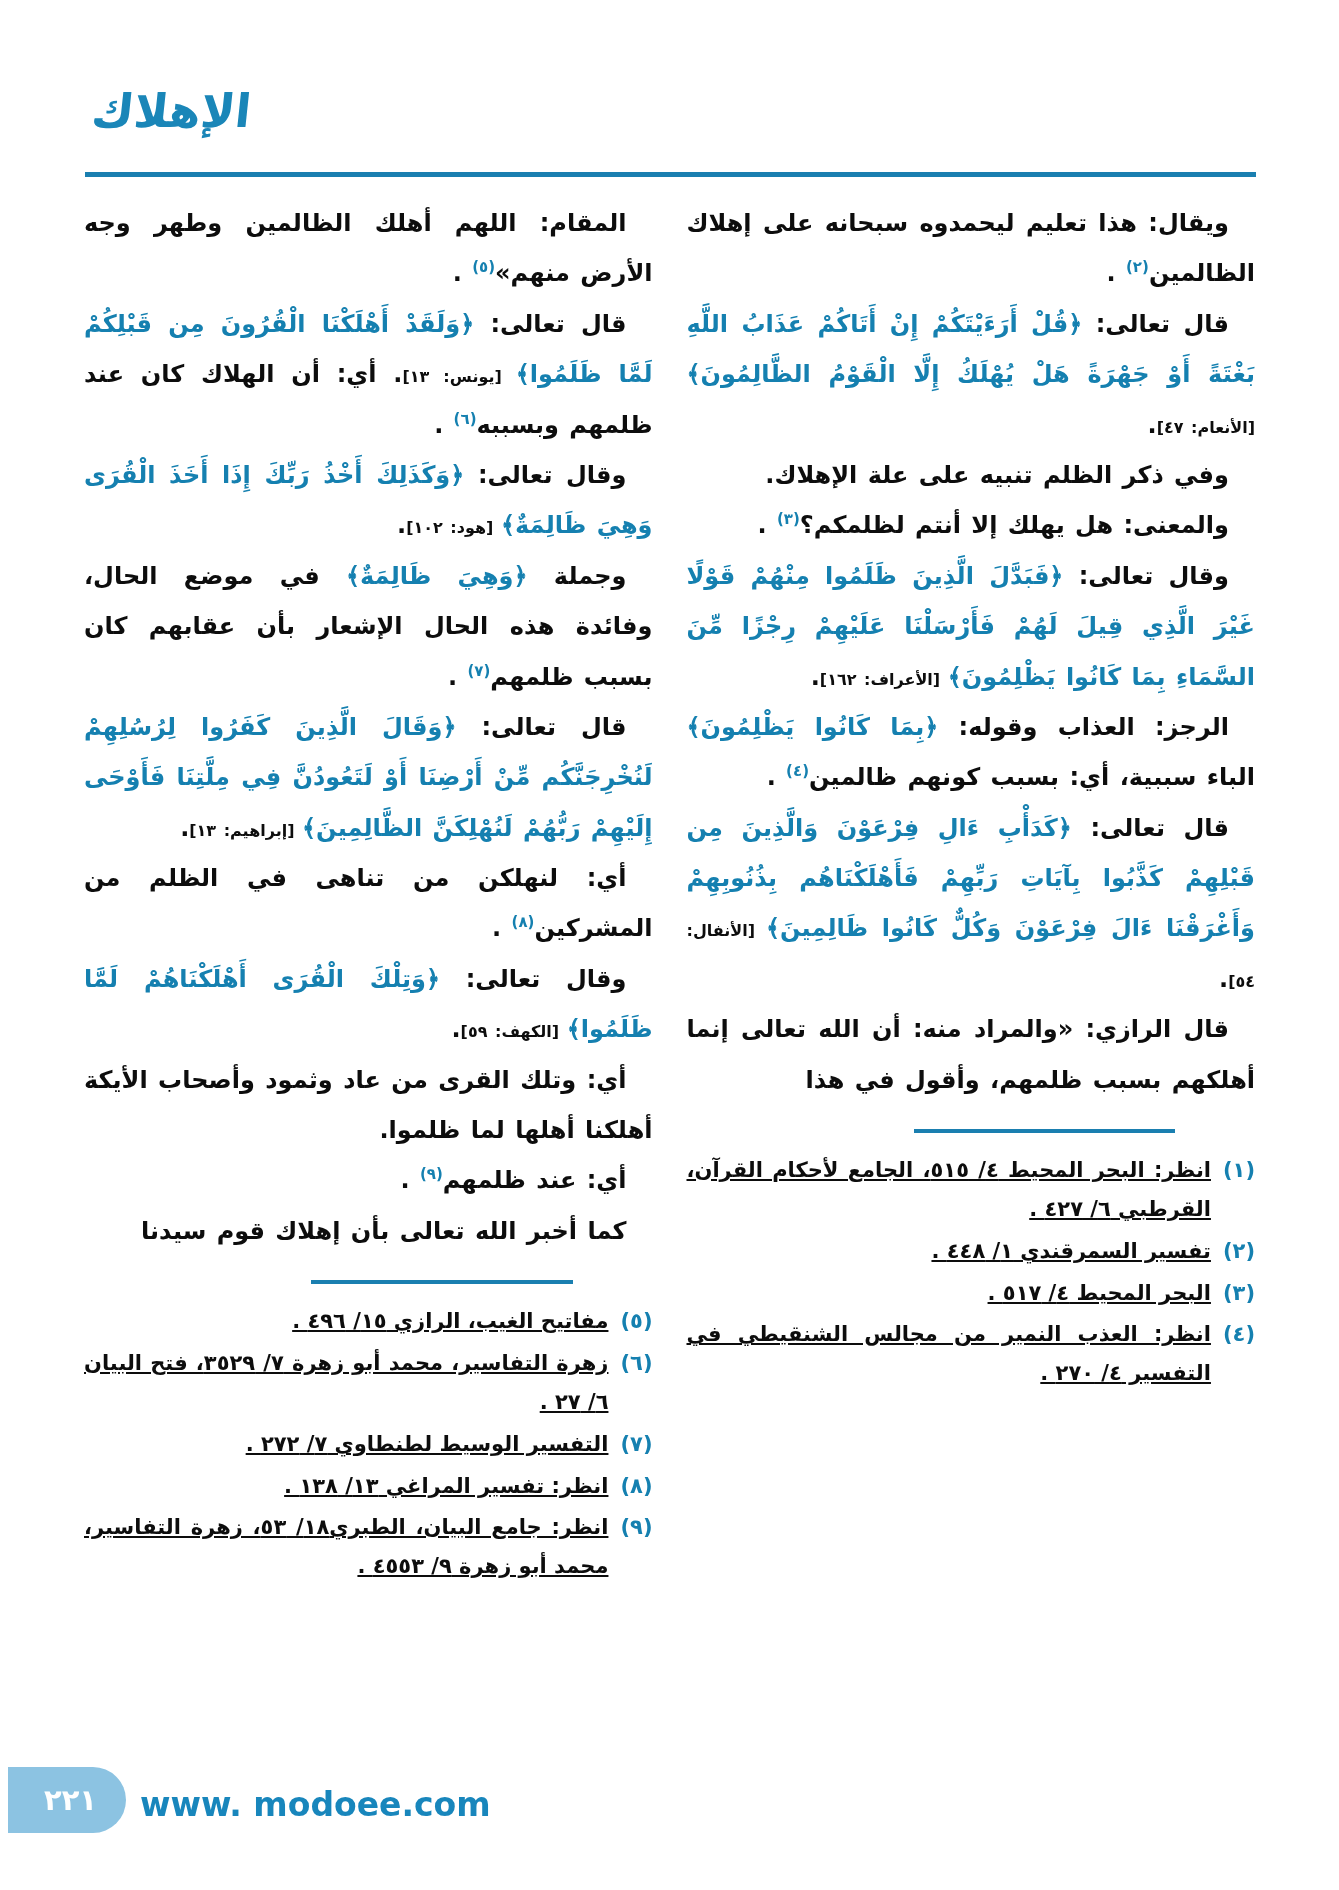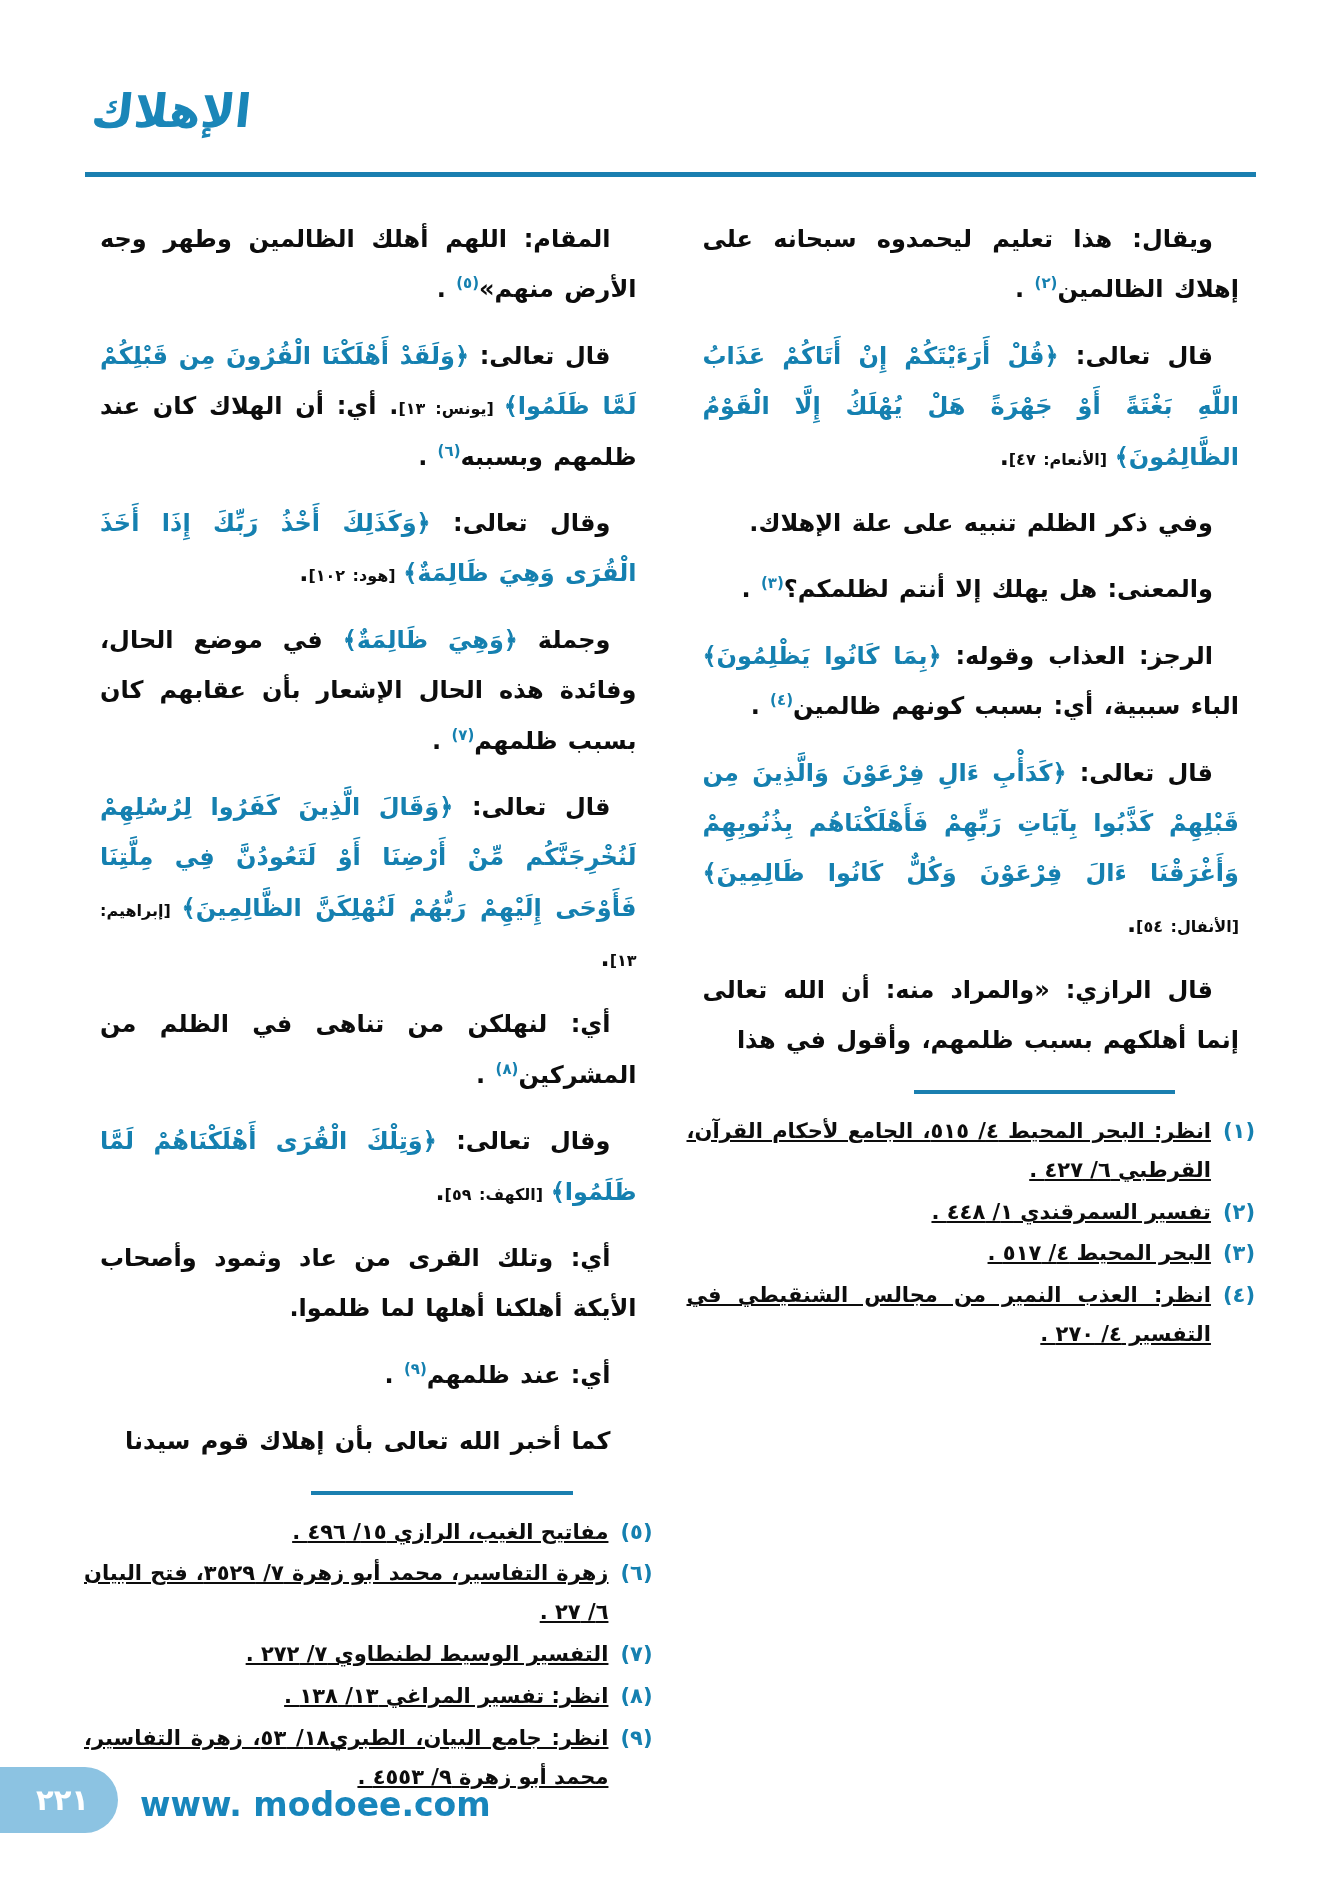--- a/index.html
+++ b/index.html
@@ -16,38 +16,38 @@
   .header-rule {
     position:absolute; top:172px; left:85px; width:1171px; height:5px;
     background:#1a7fb0;
   }
   .columns {
     position:absolute; top:198px; right:84px; left:84px;
     display:flex; gap:34px;
   }
   .column { flex:1 1 0; min-width:0; }
   .para {
-    margin:16px; text-align:justify; font-size:24px; line-height:2.1;
+    margin:0; text-align:justify; font-size:24px; line-height:2.1;
     color:#0d0d0d; font-weight:bold; text-indent:26px; word-spacing:2px;
   }
   .verse  { color:#1580b0; }
   .ref    { font-size:16px; }
   sup.fn-mark { color:#1580b0; font-size:15px; font-weight:bold; line-height:0; }
   .fn-sep {
     height:4px; background:#1a7fb0; width:46%;
     margin:24px 14% 18px auto;
   }
   .footnote {
     display:flex; gap:12px; font-size:21px; line-height:1.85;
     color:#0d0d0d; font-weight:bold; text-align:justify; margin-bottom:3px;
   }
   .fn-num  { color:#1580b0; flex:0 0 auto; }
   .fn-text { flex:1 1 auto;text-decoration:underline; }
   .page-badge {
-    position:absolute; left:0; bottom:57px; width:118px; height:66px;
+    position:absolute; left:8px; bottom:57px; width:118px; height:66px;
     background:#8cc3e2; border-radius:0 33px 33px 0;
     display:flex; align-items:center; justify-content:center;
   }
   .page-num {
     color:#ffffff; font-size:29px; font-weight:bold; letter-spacing:7px;
     padding-left:7px;
   }
   .site-url {
     position:absolute; left:140px; bottom:66px;
     color:#1886bc; font-size:33px; font-weight:bold; direction:ltr;
@@ -64,20 +64,21 @@
   </div>
 
   <div class="columns">
 
     <div class="column">
       <div>
           <p class="para"><span class="body-text">ويقال: هذا تعليم ليحمدوه سبحانه على إهلاك الظالمين</span><sup class="fn-mark">(٢)</sup><span class="body-text"> .</span></p>
           <p class="para"><span class="body-text">قال تعالى: </span><span class="verse">﴿قُلْ أَرَءَيْتَكُمْ إِنْ أَتَاكُمْ عَذَابُ اللَّهِ بَغْتَةً أَوْ جَهْرَةً هَلْ يُهْلَكُ إِلَّا الْقَوْمُ الظَّالِمُونَ﴾</span><span class="ref"> [الأنعام: ٤٧]</span><span class="body-text">.</span></p>
           <p class="para"><span class="body-text">وفي ذكر الظلم تنبيه على علة الإهلاك.</span></p>
           <p class="para"><span class="body-text">والمعنى: هل يهلك إلا أنتم لظلمكم؟</span><sup class="fn-mark">(٣)</sup><span class="body-text"> .</span></p>
+          <p class="para"><span class="body-text">وقال تعالى: </span><span class="verse">﴿فَبَدَّلَ الَّذِينَ ظَلَمُوا مِنْهُمْ قَوْلًا غَيْرَ الَّذِي قِيلَ لَهُمْ فَأَرْسَلْنَا عَلَيْهِمْ رِجْزًا مِّنَ السَّمَاءِ بِمَا كَانُوا يَظْلِمُونَ﴾</span><span class="ref"> [الأعراف: ١٦٢]</span><span class="body-text">.</span></p>
           <p class="para"><span class="body-text">الرجز: العذاب وقوله: </span><span class="verse">﴿بِمَا كَانُوا يَظْلِمُونَ﴾</span><span class="body-text"> الباء سببية، أي: بسبب كونهم ظالمين</span><sup class="fn-mark">(٤)</sup><span class="body-text"> .</span></p>
           <p class="para"><span class="body-text">قال تعالى: </span><span class="verse">﴿كَدَأْبِ ءَالِ فِرْعَوْنَ وَالَّذِينَ مِن قَبْلِهِمْ كَذَّبُوا بِآيَاتِ رَبِّهِمْ فَأَهْلَكْنَاهُم بِذُنُوبِهِمْ وَأَغْرَقْنَا ءَالَ فِرْعَوْنَ وَكُلٌّ كَانُوا ظَالِمِينَ﴾</span><span class="ref"> [الأنفال: ٥٤]</span><span class="body-text">.</span></p>
           <p class="para"><span class="body-text">قال الرازي: «والمراد منه: أن الله تعالى إنما أهلكهم بسبب ظلمهم، وأقول في هذا</span></p>
         </div>
       <div class="fn-sep"></div>
       <div>
           <div class="footnote">
             <span class="fn-num">(١)</span>
             <span class="fn-text">انظر: البحر المحيط ٤/ ٥١٥، الجامع لأحكام القرآن، القرطبي ٦/ ٤٢٧ .</span>
           </div>

